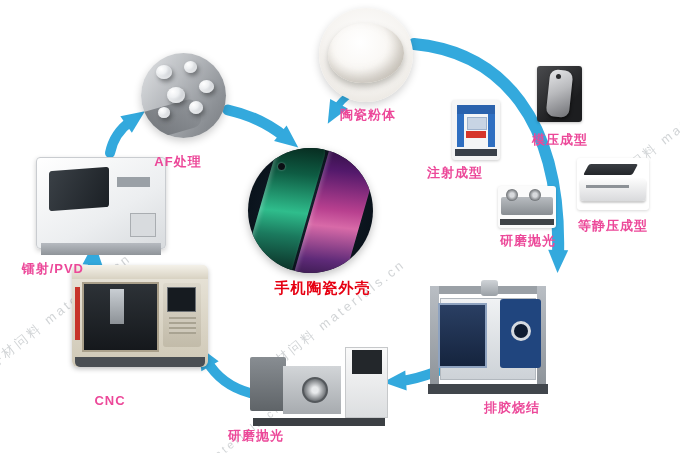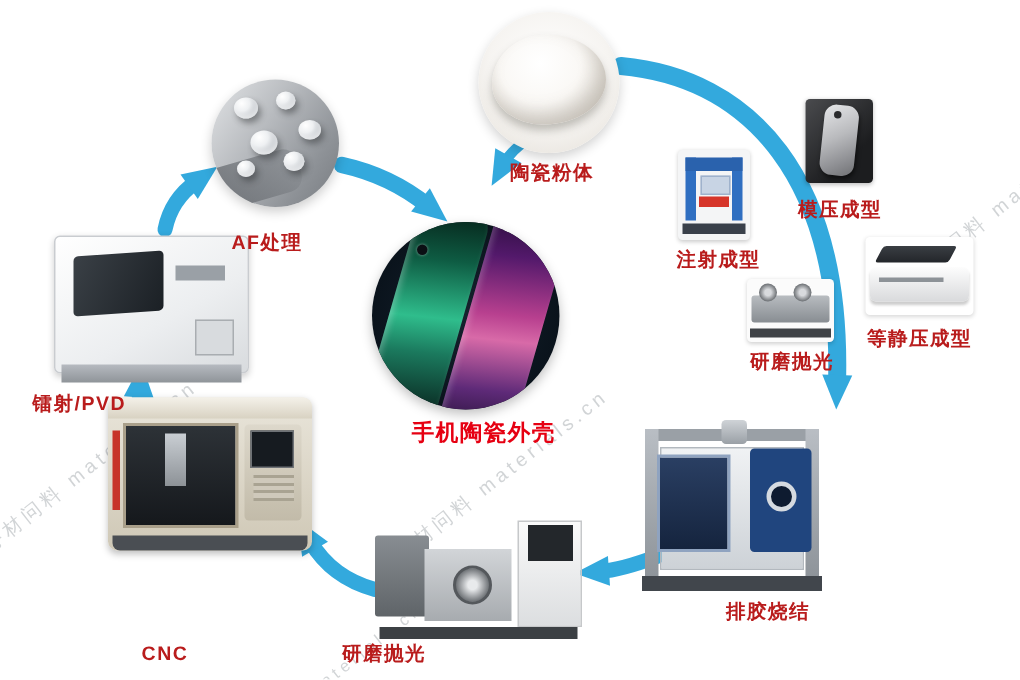--- a/index.html
+++ b/index.html
@@ -1,20 +1,20 @@
 <!DOCTYPE html>
 <html><head>
 <meta charset="utf-8">
 <style>
   html,body{margin:0;padding:0;background:#fff;}
   .canvas{position:relative;width:680px;height:453px;background:#ffffff;overflow:hidden;
           font-family:"Liberation Sans","DejaVu Sans",sans-serif;}
   .arrows{position:absolute;left:0;top:0;width:680px;height:453px;pointer-events:none;}
   .img{position:absolute;}
-  .lbl{position:absolute;text-align:center;font-size:13px;font-weight:600;color:#b91c1c;letter-spacing:1px;white-space:nowrap;}
+  .lbl{position:absolute;text-align:center;font-size:13px;font-weight:600;color:#ec4899;letter-spacing:1px;white-space:nowrap;}
   .title{position:absolute;text-align:center;font-size:15px;font-weight:bold;color:#e60012;letter-spacing:1px;white-space:nowrap;}
   .wm{position:absolute;color:rgba(135,141,148,0.38);font-size:13px;letter-spacing:3px;transform:rotate(-38deg);white-space:nowrap;pointer-events:none;}
   .copyright{position:absolute;left:288px;top:434px;width:170px;text-align:center;font-size:9px;color:#8a9bb0;letter-spacing:.5px;}
 
   
   .powder{left:319px;top:8px;width:94px;height:94px;border-radius:50%;
     background:radial-gradient(circle at 50% 40%,#ffffff 0%,#f6f4f1 55%,#e9e5df 85%,#ddd8d0 100%);
     box-shadow:0 3px 8px rgba(0,0,0,.18);}
   .powder .pile{position:absolute;left:10%;top:16%;width:80%;height:64%;
     border-radius:48% 52% 55% 45%/55% 50% 50% 45%;
@@ -165,21 +165,21 @@
   <div class="lbl" style="left:328px;top:106px;width:80px;">陶瓷粉体</div>
 
   <div class="img inj">
     <div class="colL"></div>
     <div class="colR"></div>
     <div class="beam"></div>
     <div class="ram"></div>
     <div class="red"></div>
     <div class="base"></div>
   </div>
-  <div class="lbl" style="left:439px;top:164px;width:80px;">注射成型</div>
+  <div class="lbl" style="left:415px;top:164px;width:80px;">注射成型</div>
 
   <div class="img comp">
     <div class="ph"></div>
     <div class="cam2"></div>
   </div>
   <div class="lbl" style="left:520px;top:131px;width:80px;">模压成型</div>
 
   <div class="img tape">
     <div class="body"></div>
     <div class="roll1"></div>
@@ -222,21 +222,21 @@
     <div class="shell"></div>
     <div class="top"></div>
     <div class="win"></div>
     <div class="spindle"></div>
     <div class="red"></div>
     <div class="panel"></div>
     <div class="screen"></div>
     <div class="keys"></div>
     <div class="base"></div>
   </div>
-  <div class="lbl" style="left:70px;top:393px;width:80px;margin-top:35px;">CNC</div>
+  <div class="lbl" style="left:70px;top:393px;width:80px;">CNC</div>
 
   <div class="img pvd">
     <div class="shell"></div>
     <div class="win"></div>
     <div class="slot"></div>
     <div class="ctrl"></div>
     <div class="base"></div>
   </div>
   <div class="lbl" style="left:0px;top:260px;width:84px;text-align:right;">镭射/PVD</div>
 

